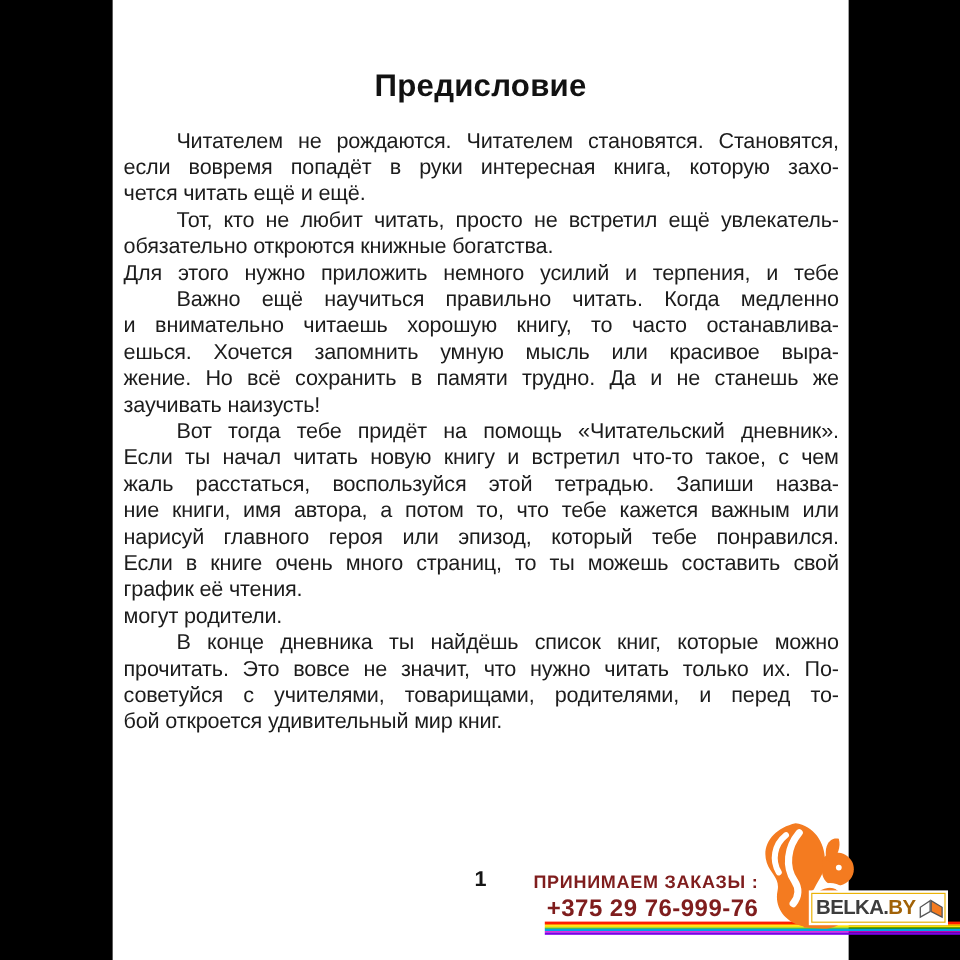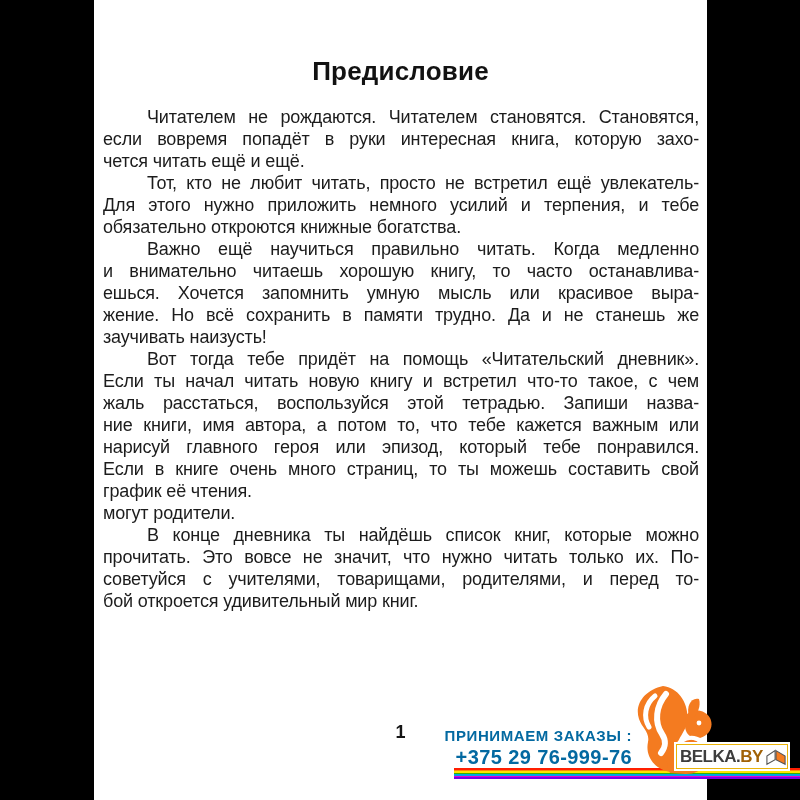--- a/index.html
+++ b/index.html
@@ -45,21 +45,21 @@
 
   .page-number {
     position: absolute; top: 722px; left: 0; width: 100%;
     text-align: center;
     font-size: 18px; font-weight: bold; color: #151515;
   }
 
   .wm-text {
     position: absolute; left: 420px; top: 728px; width: 212px;
     text-align: right;
-    color: #0369a1;
+    color: #7f1d1d;
     z-index: 2;
   }
   .wm-orders {
     font-size: 15px; font-weight: bold; line-height: 16px;
     letter-spacing: 0.6px;
   }
   .wm-phone {
     font-size: 20px; font-weight: bold; line-height: 20px;
     margin-top: 3px; letter-spacing: 0.4px;
   }
@@ -101,22 +101,22 @@
 <div class="black-bar bar-left"></div>
 <div class="black-bar bar-right"></div>
 
 <div class="page">
   <div class="page-title">Предисловие</div>
   <div class="body-text">
       <div class="line first">Читателем не рождаются. Читателем становятся. Становятся,</div>
       <div class="line">если вовремя попадёт в руки интересная книга, которую захо-</div>
       <div class="line last">чется читать ещё и ещё.</div>
       <div class="line first">Тот, кто не любит читать, просто не встретил ещё увлекатель-</div>
+      <div class="line last">обязательно откроются книжные богатства.</div>
       <div class="line">Для этого нужно приложить немного усилий и терпения, и тебе</div>
-      <div class="line last">обязательно откроются книжные богатства.</div>
       <div class="line first">Важно ещё научиться правильно читать. Когда медленно</div>
       <div class="line">и внимательно читаешь хорошую книгу, то часто останавлива-</div>
       <div class="line">ешься. Хочется запомнить умную мысль или красивое выра-</div>
       <div class="line">жение. Но всё сохранить в памяти трудно. Да и не станешь же</div>
       <div class="line last">заучивать наизусть!</div>
       <div class="line first">Вот тогда тебе придёт на помощь «Читательский дневник».</div>
       <div class="line">Если ты начал читать новую книгу и встретил что-то такое, с чем</div>
       <div class="line">жаль расстаться, воспользуйся этой тетрадью. Запиши назва-</div>
       <div class="line">ние книги, имя автора, а потом то, что тебе кажется важным или</div>
       <div class="line">нарисуй главного героя или эпизод, который тебе понравился.</div>

